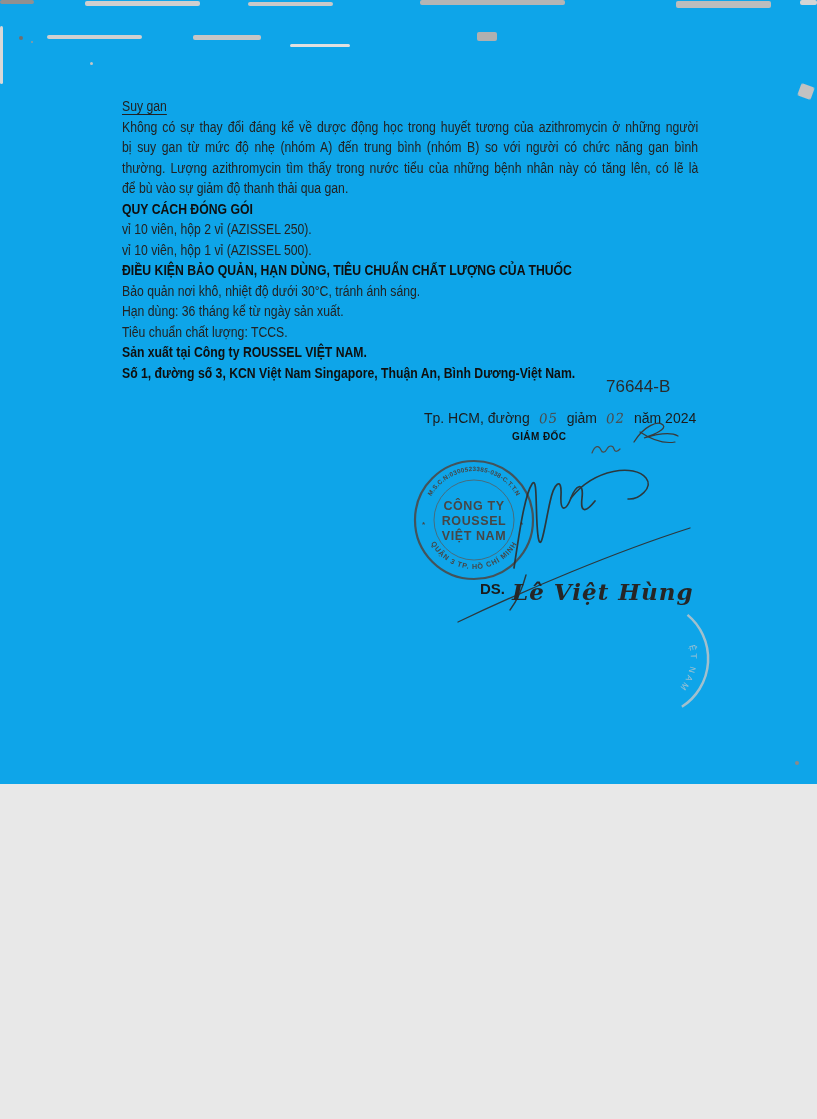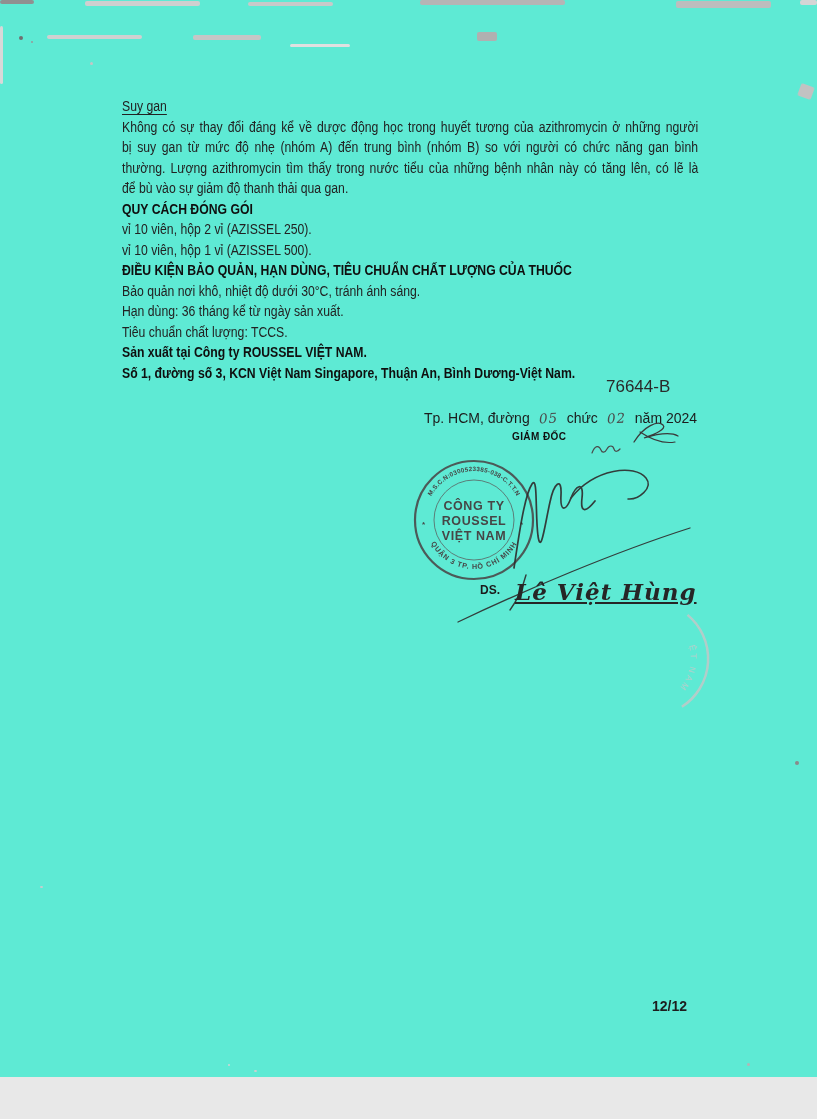--- a/index.html
+++ b/index.html
@@ -1,18 +1,18 @@
 <!DOCTYPE html>
 <html><head>
 <meta charset="utf-8">
 <style>
   html,body{margin:0;padding:0;background:#e8e8e8;}
   .page{
-    position:relative;width:817px;height:1077px;margin:0 auto;
-    background:#5eead4;overflow:hidden;
+    position:relative;width:817px;height:784px;margin:0 auto;
+    background:#0ea5e9;overflow:hidden;
     font-family:"Liberation Sans",sans-serif;color:#1f1f1f;
   }
   
   .textblock{
     position:absolute;left:122px;top:96px;width:660px;
     transform:scaleX(0.873);transform-origin:left top;
   }
   .line{
     height:20.5px;line-height:20.5px;font-size:14px;white-space:nowrap;
     color:#222;
@@ -23,24 +23,24 @@
   
   .code{position:absolute;left:606px;top:377px;font-size:17px;color:#2a2a2a;}
   .dateline{position:absolute;left:424px;top:410px;font-size:14px;color:#1c1c1c;white-space:nowrap;}
   .hand{
     font-family:"DejaVu Serif",serif;font-style:italic;font-size:13.5px;
     color:#4b4b4b;letter-spacing:1px;display:inline-block;transform:rotate(-3deg);
     margin:0 5px;
   }
   .director{position:absolute;left:512px;top:431px;font-size:10px;font-weight:700;letter-spacing:.4px;color:#101010;}
   .signerline{position:absolute;left:480px;top:578px;white-space:nowrap;}
-  .signer-prefix{font-size:12px;font-weight:700;color:#1b1b1b;vertical-align:6px;}
+  .signer-prefix{font-size:15px;font-weight:700;color:#1b1b1b;vertical-align:6px;}
   .signer-name{
     font-family:"DejaVu Serif",serif;font-style:italic;font-weight:700;
-    font-size:23px;color:#262626;margin-left:15px;letter-spacing:1px;text-decoration:underline;
+    font-size:23px;color:#262626;margin-left:7px;letter-spacing:1px;
   }
   .pagenum{position:absolute;left:652px;top:998px;font-size:14px;font-weight:700;color:#1d1d1d;}
   
   .stamp{position:absolute;left:411px;top:457px;}
   .stamp text{font-family:"Liberation Sans",sans-serif;fill:#464646;}
   .stamp .center-l{font-size:12.5px;font-weight:700;letter-spacing:.6px;}
   .stamp .arc-t{font-size:6.3px;font-weight:700;letter-spacing:.25px;}
   .stamp .arc-b{font-size:7.2px;font-weight:700;letter-spacing:.8px;}
   .stamp .star{font-size:8px;font-weight:700;}
   
@@ -100,21 +100,21 @@
     <div class="line">Tiêu chuẩn chất lượng: TCCS.</div>
     <div class="line b">Sản xuất tại Công ty ROUSSEL VIỆT NAM.</div>
     <div class="line b">Số 1, đường số 3, KCN Việt Nam Singapore, Thuận An, Bình Dương-Việt Nam.</div>
   </div>
 
   <div class="code">76644-B</div>
 
   <div class="dateline">
     <span>Tp. HCM, đường</span>
     <span class="hand">05</span>
-    <span>chức</span>
+    <span>giảm</span>
     <span class="hand">02</span>
     <span>năm 2024</span>
   </div>
 
   <div class="director">GIÁM ĐỐC</div>
 
   <svg class="flourish" width="52" height="34" viewBox="0 0 52 34">
     <path d="M 4 24 C 14 8 28 2 33 7 C 37 11 25 16 14 20 C 27 16 41 14 48 18" fill="none" stroke="#3a3a3a" stroke-width="1.3" stroke-linecap="round"></path>
     <path d="M 10 14 C 22 22 34 26 45 24" fill="none" stroke="#3a3a3a" stroke-width="1.2" stroke-linecap="round"></path>
   </svg>

